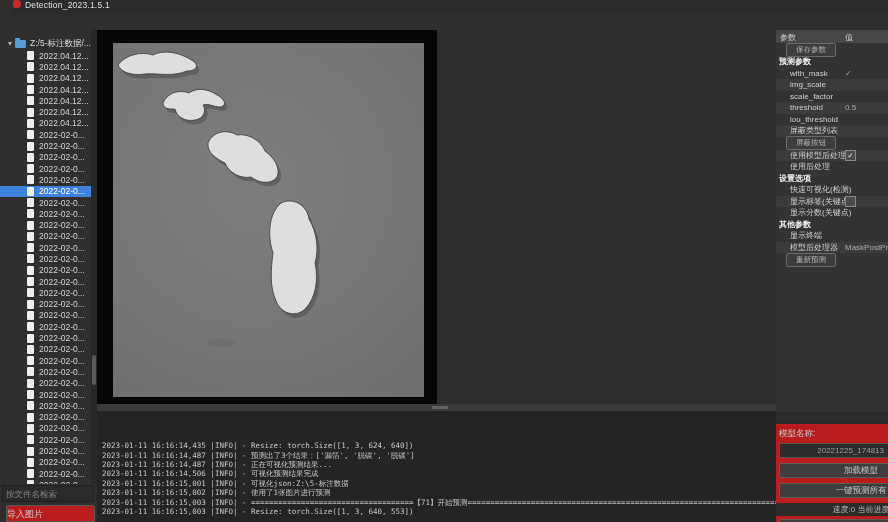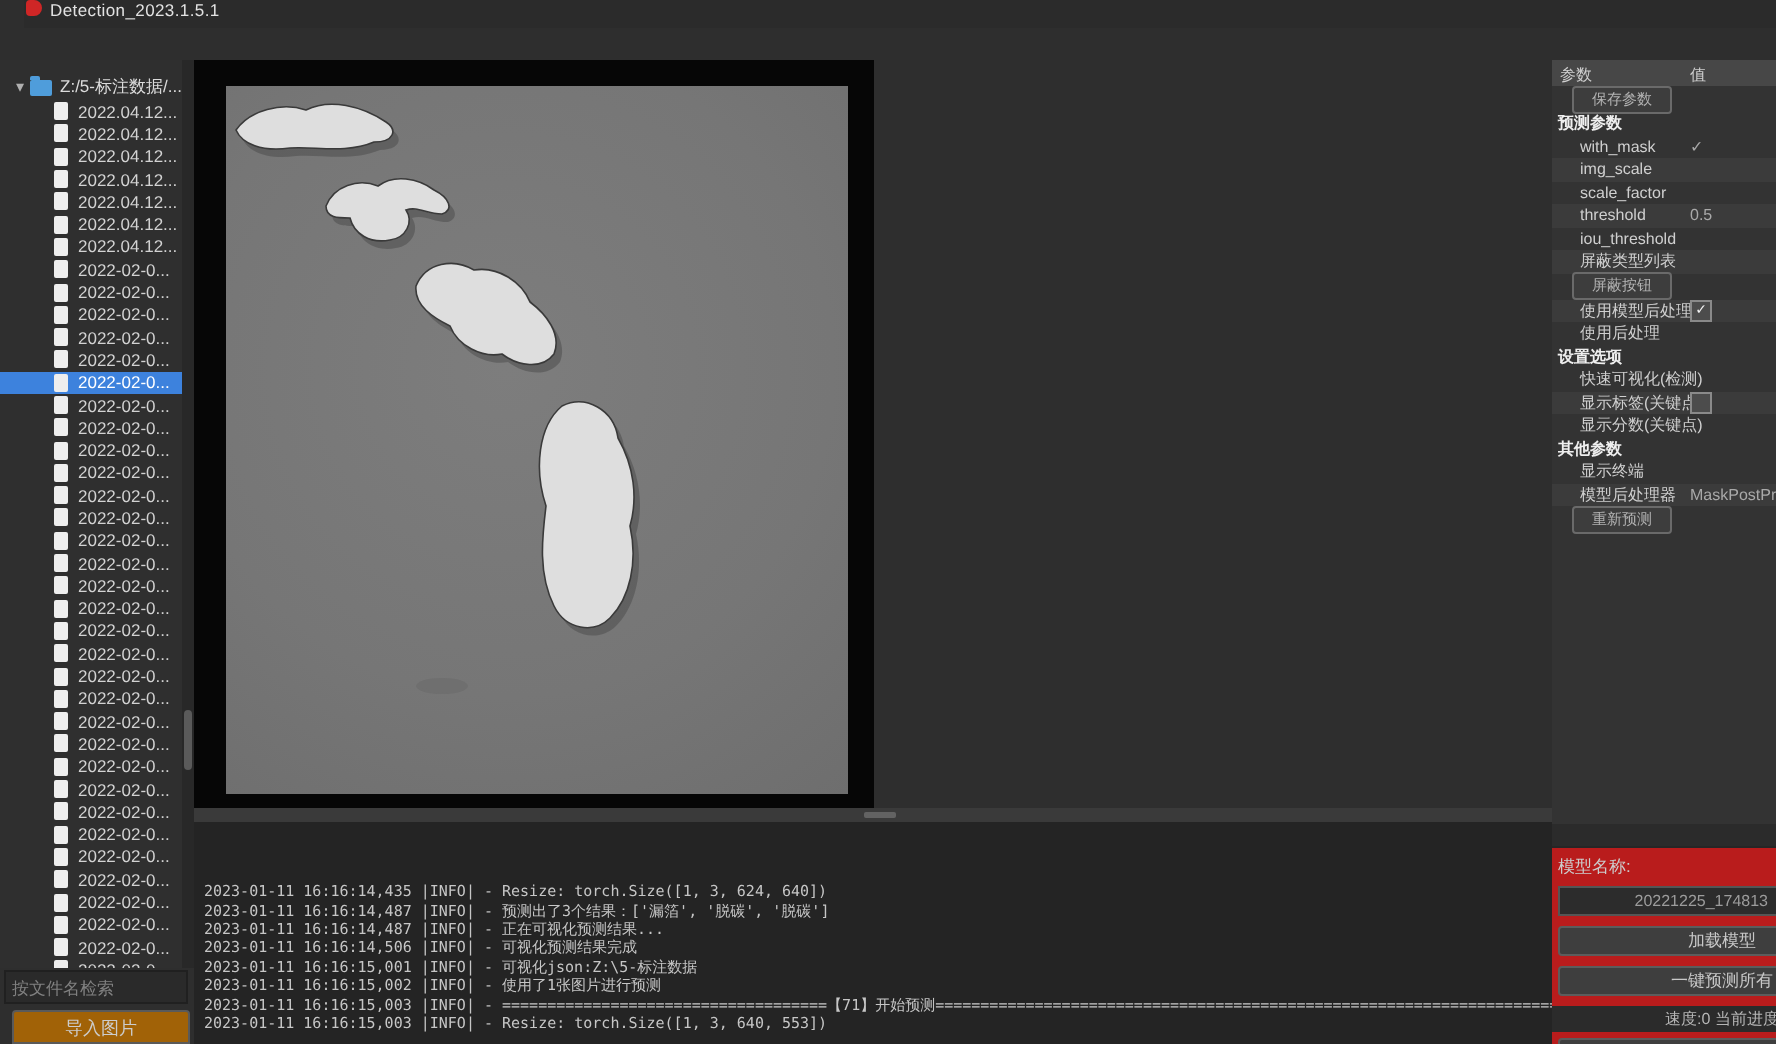--- a/index.html
+++ b/index.html
@@ -29,23 +29,23 @@
   .tree-item{display:flex;align-items:center;height:11.3px;padding-left:27px;font-size:8.5px;
              color:#d2d2d2;white-space:nowrap;}
   .tree-item.selected{background:var(--sel,#3d82dd);color:#ffffff;}
   .file-icon{width:7px;height:9px;background:#eeeeee;border-radius:1px;margin-right:5px;flex:none;}
   .tree-scrollbar{position:absolute;right:0;top:0;width:6px;height:454px;background:#282828;}
   .tree-scroll-thumb{position:absolute;left:1px;top:325px;width:4px;height:30px;background:#5a5a5a;border-radius:2px;}
   .search-input{position:absolute;left:2px;top:485px;width:92px;height:17px;background:#2a2a2a;
                 border:1px solid #202020;color:#9a9a9a;font-size:8.5px;box-sizing:border-box;
                 padding:0 3px;font-family:Liberation Sans, sans-serif;}
   .search-input::placeholder{color:#808080;}
-  .import-btn{position:absolute;left:6px;top:505px;width:89px;height:17px;background:#a16207;
+  .import-btn{position:absolute;left:6px;top:505px;width:89px;height:17px;background:#b91c1c;
               border:1px solid #5a5a5a;border-radius:2px 2px 0 0;color:#cccccc;font-size:9px;
-              text-align:center;line-height:16px;box-sizing:border-box;}
+              line-height:16px;box-sizing:border-box;}
   
   .frame{position:absolute;background:#060606;}
   .frame-left{left:97px;top:30px;width:340px;height:374px;}
   .frame-right{left:440px;top:30px;width:336px;height:374px;}
   .img-surface{position:absolute;overflow:hidden;}
   .img-left-surface{left:16px;top:13px;width:311px;height:354px;
       background:radial-gradient(circle at 45% 40%, #7d7d7d 0%, #767676 60%, #6e6e6e 100%);}
   .img-right-surface{left:12px;top:12px;width:313px;height:356px;
       background:radial-gradient(circle at 50% 45%, #797979 0%, #737373 60%, #6b6b6b 100%);}
   .img-surface svg{position:absolute;left:0;top:0;}

